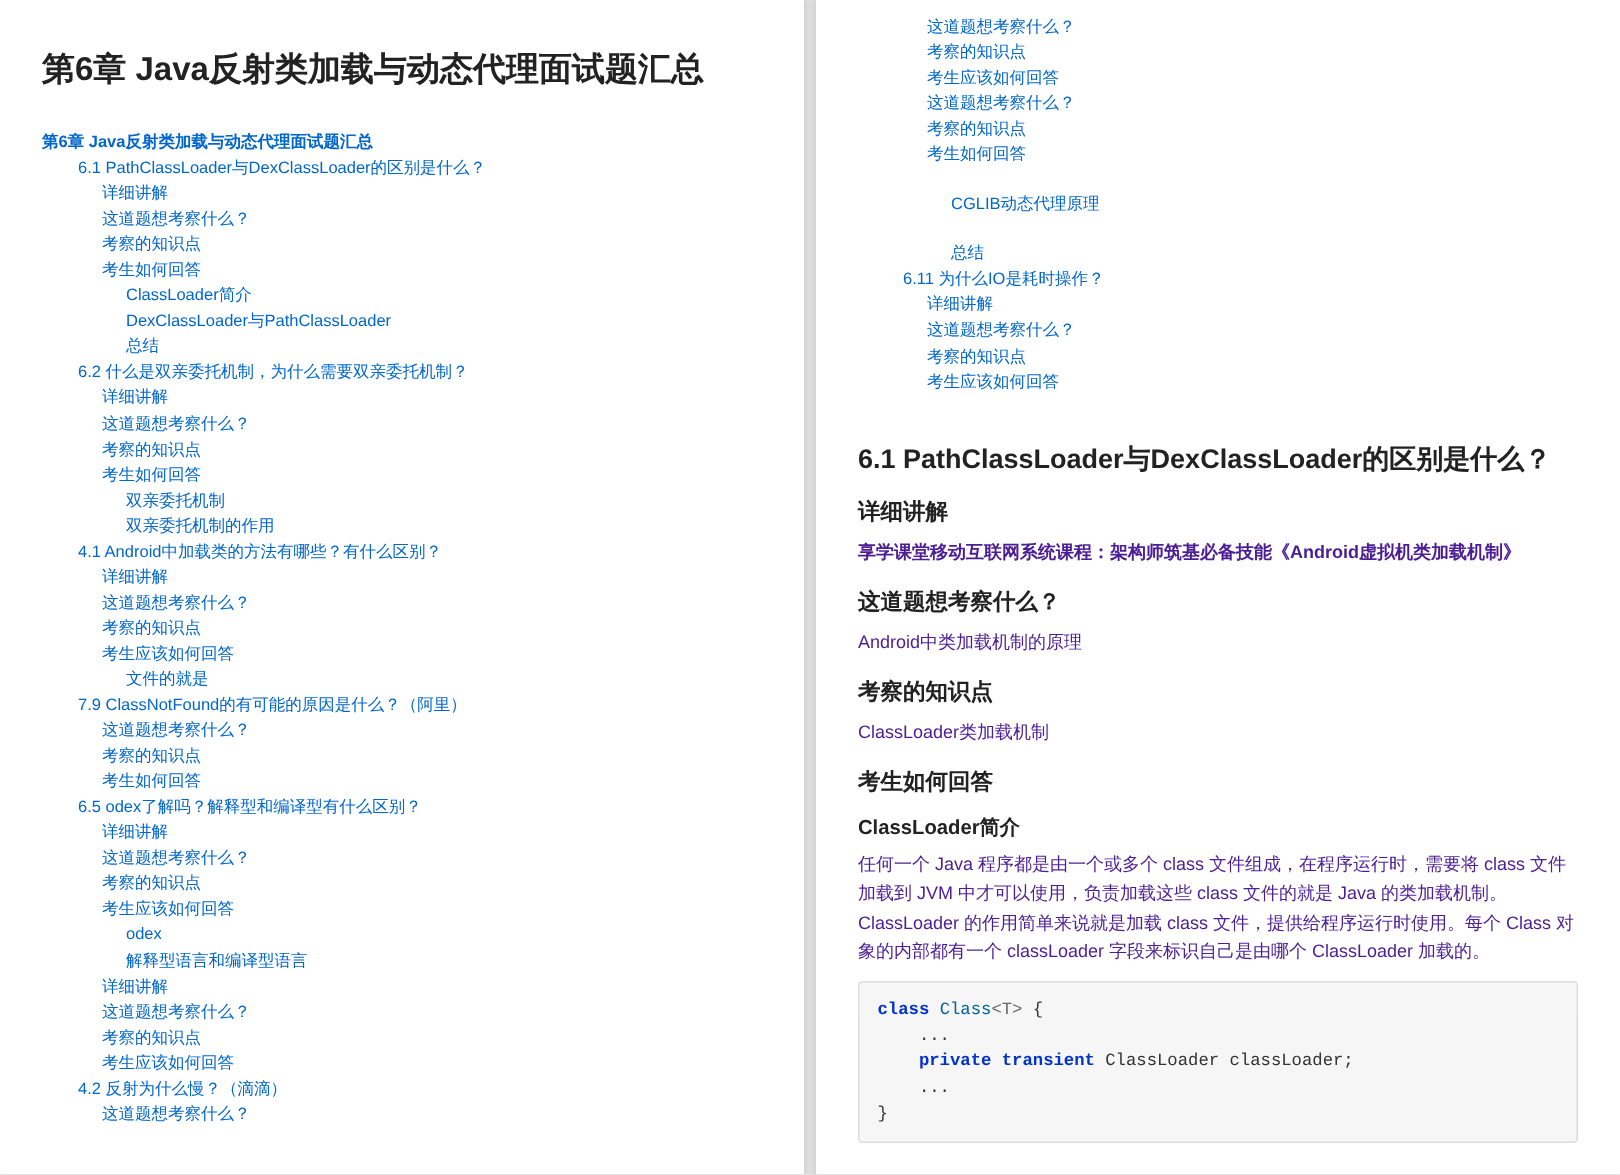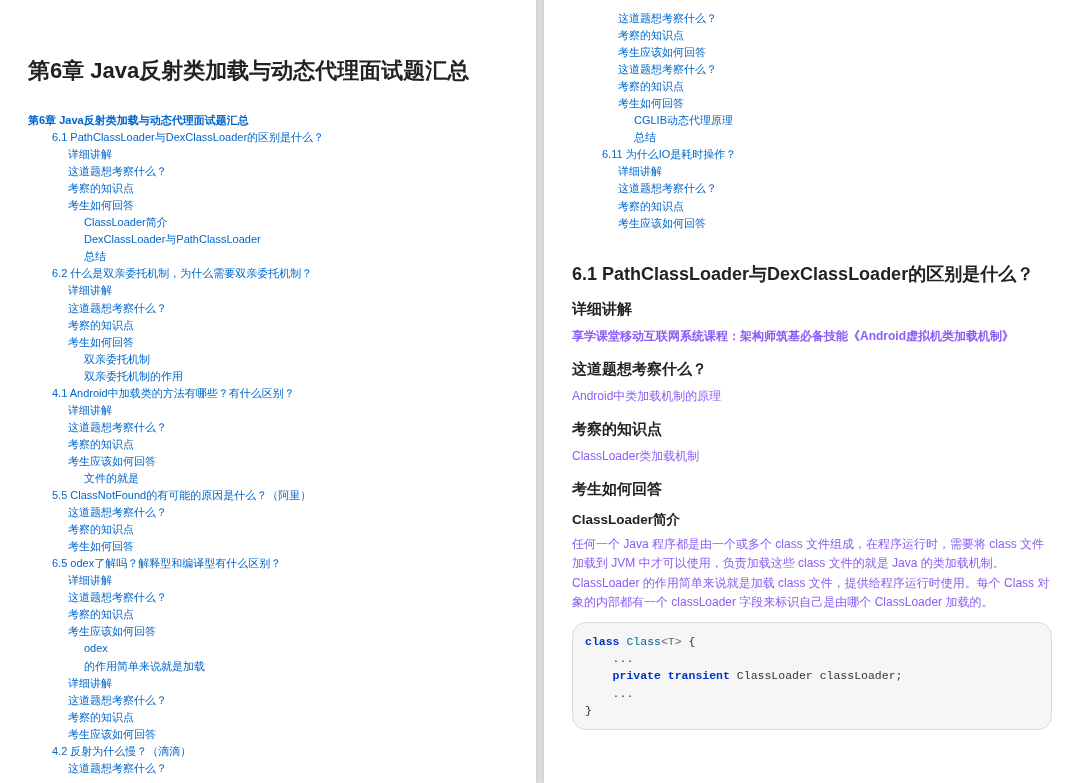--- a/index.html
+++ b/index.html
@@ -18,21 +18,21 @@
     gap: 8px;
     background: #ddd;
   }
   .page {
     background: #fff;
     flex: 1;
     overflow: hidden;
     padding: 20px 28px;
     box-shadow: 0 0 4px rgba(0,0,0,0.1);
   }
-  .page-left { padding-top: 56px; }
+  .page-left { padding-top: 31px; }
   .page-right { padding-top: 10px; }
   h1.main-title {
     font-size: 22px;
     font-weight: bold;
     color: #222;
     margin: 0 0 26px 0;
   }
   .toc-root {
     font-size: 11px;
     line-height: 1.55;
@@ -46,21 +46,21 @@
   }
   .toc-root .bold { font-weight: bold; }
   .lv0 { margin-left: 0; }
   .lv1 { margin-left: 24px; }
   .lv2 { margin-left: 40px; }
   .lv3 { margin-left: 56px; }
 
   .page-right .toc-root { margin-left: 20px; margin-bottom: 30px; }
   .page-right .lv1r { margin-left: 10px; }
   .page-right .lv2r { margin-left: 26px; }
-  .page-right .lv3r { margin-left: 42px; }
+  .page-right .lv3r { margin-left: 42px; margin-top: 16px; }
 
   h2.section-title {
     font-size: 18px;
     font-weight: bold;
     color: #222;
     margin: 20px 0 10px 0;
   }
   h3.sub-title {
     font-size: 15px;
     font-weight: bold;
@@ -68,29 +68,29 @@
     margin: 14px 0 8px 0;
   }
   h4.minor-title {
     font-size: 13.5px;
     font-weight: bold;
     color: #222;
     margin: 12px 0 6px 0;
   }
   p.body-text {
     font-size: 12px;
-    color: #8b5cf6;
+    color: #4c1d95;
     line-height: 1.6;
     margin: 6px 0;
   }
   p.body-text.bold { font-weight: bold; }
   .code-block {
     background: #f6f6f6;
     border: 1px solid #ddd;
-    border-radius: 14px;
+    border-radius: 3px;
     padding: 10px 12px;
     font-family: Consolas, "Courier New", monospace;
     font-size: 11.5px;
     line-height: 1.5;
     margin: 10px 0;
     white-space: pre;
     color: #333;
   }
   .code-block .kw { color: #0033cc; font-weight: bold; }
   .code-block .cls { color: #006699; }
@@ -118,31 +118,31 @@
         <span class="link lv2">考察的知识点</span>
         <span class="link lv2">考生如何回答</span>
         <span class="link lv3">双亲委托机制</span>
         <span class="link lv3">双亲委托机制的作用</span>
         <span class="link lv1">4.1 Android中加载类的方法有哪些？有什么区别？</span>
         <span class="link lv2">详细讲解</span>
         <span class="link lv2">这道题想考察什么？</span>
         <span class="link lv2">考察的知识点</span>
         <span class="link lv2">考生应该如何回答</span>
         <span class="link lv3">文件的就是</span>
-        <span class="link lv1">5.5 ClassNotFound的有可能的原因是什么？（阿里）</span>
+        <span class="link lv1">7.9 ClassNotFound的有可能的原因是什么？（阿里）</span>
         <span class="link lv2">这道题想考察什么？</span>
         <span class="link lv2">考察的知识点</span>
         <span class="link lv2">考生如何回答</span>
         <span class="link lv1">6.5 odex了解吗？解释型和编译型有什么区别？</span>
         <span class="link lv2">详细讲解</span>
         <span class="link lv2">这道题想考察什么？</span>
         <span class="link lv2">考察的知识点</span>
         <span class="link lv2">考生应该如何回答</span>
         <span class="link lv3">odex</span>
-        <span class="link lv3">的作用简单来说就是加载</span>
+        <span class="link lv3">解释型语言和编译型语言</span>
         <span class="link lv2">详细讲解</span>
         <span class="link lv2">这道题想考察什么？</span>
         <span class="link lv2">考察的知识点</span>
         <span class="link lv2">考生应该如何回答</span>
         <span class="link lv1">4.2 反射为什么慢？（滴滴）</span>
         <span class="link lv2">这道题想考察什么？</span>
       </div>
   </div>
 
   <div class="page page-right">

